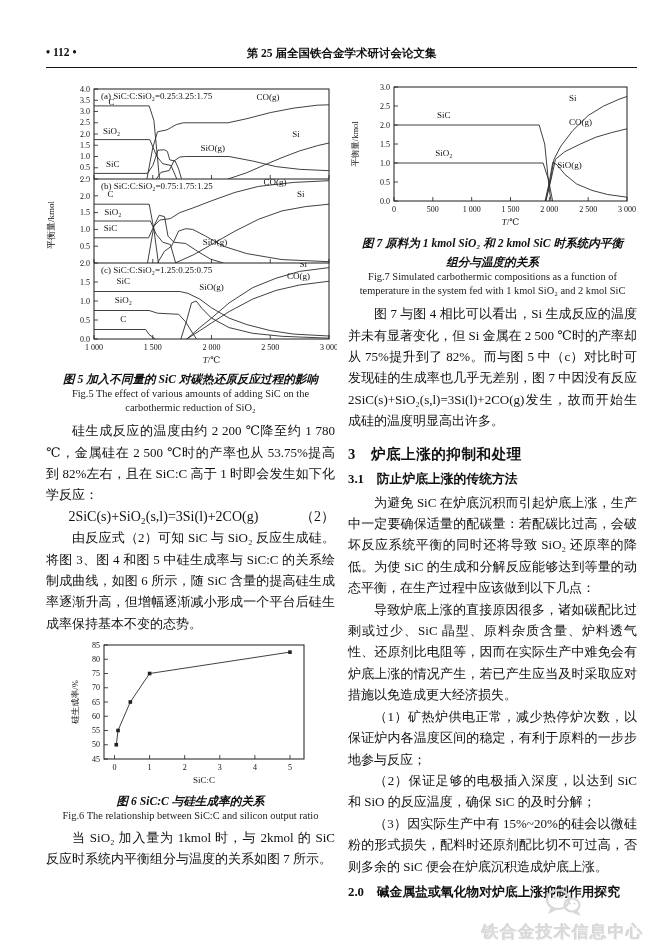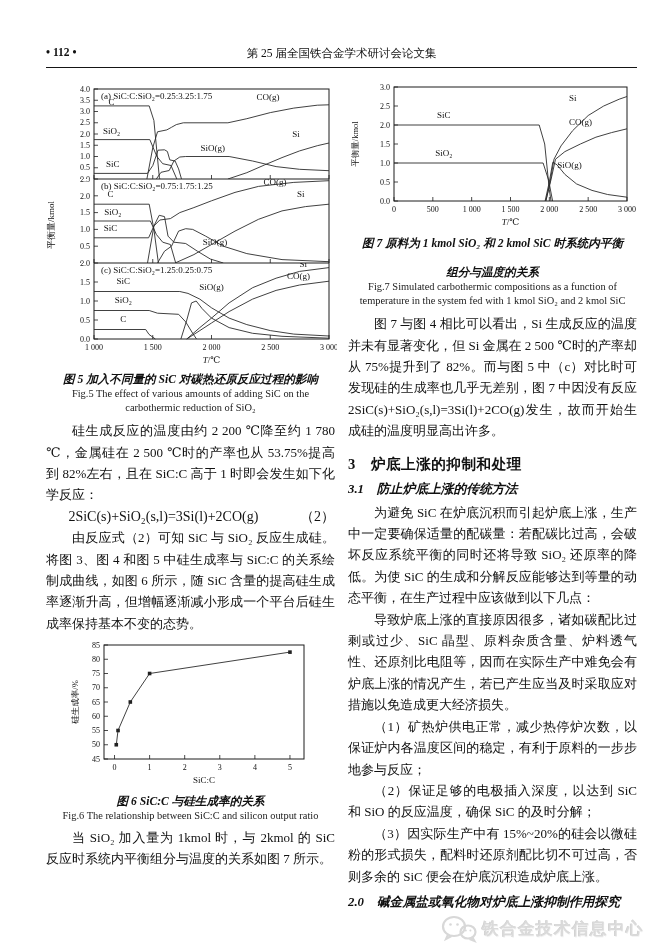--- a/index.html
+++ b/index.html
@@ -1,38 +1,38 @@
 <!DOCTYPE html>
 <html><head>
 <meta charset="utf-8">
 <style>
   html,body{margin:0;padding:0;}
   body{width:670px;height:952px;background:#ffffff;position:relative;overflow:hidden;
        font-family:"Liberation Serif","DejaVu Serif",serif;color:#111;}
   .page{padding:46px 33px 0 46px;}
   .hdr{display:flex;align-items:baseline;position:relative;height:18px;}
   .hdr .pno{font-size:11.5px;font-weight:bold;}
-  .hdr .htitle{position:absolute;left:0;right:0;text-align:center;font-size:11.5px;font-weight:normal;}
+  .hdr .htitle{position:absolute;left:0;right:0;text-align:center;font-size:11.5px;font-weight:bold;}
   .hrule{border:0;border-top:1.7px solid #151515;margin:3px 0 0 0;}
   .cols{display:flex;gap:13px;margin-top:13px;}
   .col{width:289px;}
   .para{font-size:13px;line-height:21.4px;text-align:justify;text-indent:2em;margin:0;}
   .eqline{display:flex;justify-content:space-between;font-size:14px;line-height:21.4px;padding-left:1.6em;}
   .cap-cn{font-weight:bold;font-size:11.6px;text-align:center;line-height:15px;margin-top:3px;font-style:italic;}
   .cap-en{font-size:10.4px;text-align:center;line-height:13.6px;color:#1a1a1a;}
   .h-sec{font-size:14.6px;font-weight:bold;margin:13px 0 7px 0;letter-spacing:0.5px;}
-  .h-sub{font-size:12.8px;font-weight:bold;margin:7px 0 4px 0;font-style:italic;}
+  .h-sub{font-size:12.8px;font-weight:bold;margin:7px 0 4px 0;}
   .fig5wrap{position:relative;margin-left:2px;}
   .fig5ylab{position:absolute;left:-1px;top:50%;transform:translate(-40%,-50%) rotate(-90deg);
             font-size:9px;white-space:nowrap;color:#111;}
   .chartbox{text-align:center;}
   svg{display:block;}
   .fig6box svg, .fig7box svg{margin:0 auto;}
   .gap6{height:6px;}  .gap4{height:4px;}
-  .wm{position:absolute;right:26px;bottom:9px;display:flex;align-items:center;gap:5px;}
+  .wm{position:absolute;right:26px;bottom:9px;display:flex;align-items:center;gap:5px;flex-direction:column;}
   .wm .wmtext{font-size:16.5px;font-weight:bold;color:#dadada;letter-spacing:1.5px;
               text-shadow:0.6px 0.6px 0 #f4f4f4, -0.4px -0.4px 0 #c9c9c9;}
 </style>
 </head>
 <body>
 
 <div class="page">
 
   <div class="hdr">
     <span class="pno">• 112 •</span>
@@ -254,21 +254,21 @@
             <text x="224.63333333333335" y="20.439999999999998" text-anchor="middle" font-size="9" fill="#111">Si</text>
             <polyline points="197.8,120.0 202.9,99.1 207.5,78.2 216.9,70.6 232.4,63.0 247.9,56.2 263.5,51.6 279.0,47.8" fill="none" stroke="#2b2b2b" stroke-width="0.9"></polyline>
             <text x="232.4" y="44" text-anchor="middle" font-size="9" fill="#111">CO(g)</text>
             <polyline points="197.1,120.0 201.3,101.0 204.8,81.2 209.1,83.9 216.9,93.4 228.5,102.9 244.0,109.4 259.6,113.5 279.0,116.2" fill="none" stroke="#2b2b2b" stroke-width="0.9"></polyline>
             <text x="221.52666666666667" y="86.56" text-anchor="middle" font-size="9" fill="#111">SiO(g)</text>
             <text x="162.5" y="144" text-anchor="middle" font-size="9" fill="#111"><tspan font-style="italic">T</tspan><tspan>/℃</tspan></text>
             <text x="10" y="63" text-anchor="middle" font-size="8.5" fill="#111" transform="rotate(-90 10 63)">平衡量/kmol</text>
           </svg>
       </div>
       <div class="cap-cn">图 7 原料为 1 kmol SiO₂ 和 2 kmol SiC 时系统内平衡</div>
-      <div class="cap-cn" style="margin-top:14px;">组分与温度的关系</div>
+      <div class="cap-cn" style="margin-top:4px;">组分与温度的关系</div>
       <div class="cap-en">Fig.7 Simulated carbothermic compositions as a function of</div>
       <div class="cap-en">temperature in the system fed with 1 kmol SiO₂ and 2 kmol SiC</div>
       <div class="gap6"></div>
       <p class="para">图 7 与图 4 相比可以看出，Si 生成反应的温度并未有显著变化，但 Si 金属在 2 500 ℃时的产率却从 75%提升到了 82%。而与图 5 中（c）对比时可发现硅的生成率也几乎无差别，图 7 中因没有反应 2SiC(s)+SiO₂(s,l)=3Si(l)+2CO(g)发生，故而开始生成硅的温度明显高出许多。</p>
       <div class="h-sec">3　炉底上涨的抑制和处理</div>
       <div class="h-sub">3.1　防止炉底上涨的传统方法</div>
       <p class="para">为避免 SiC 在炉底沉积而引起炉底上涨，生产中一定要确保适量的配碳量：若配碳比过高，会破坏反应系统平衡的同时还将导致 SiO₂ 还原率的降低。为使 SiC 的生成和分解反应能够达到等量的动态平衡，在生产过程中应该做到以下几点：</p>
       <p class="para">导致炉底上涨的直接原因很多，诸如碳配比过剩或过少、SiC 晶型、原料杂质含量、炉料透气性、还原剂比电阻等，因而在实际生产中难免会有炉底上涨的情况产生，若已产生应当及时采取应对措施以免造成更大经济损失。</p>
       <p class="para">（1）矿热炉供电正常，减少热停炉次数，以保证炉内各温度区间的稳定，有利于原料的一步步地参与反应；</p>
       <p class="para">（2）保证足够的电极插入深度，以达到 SiC 和 SiO 的反应温度，确保 SiC 的及时分解；</p>

